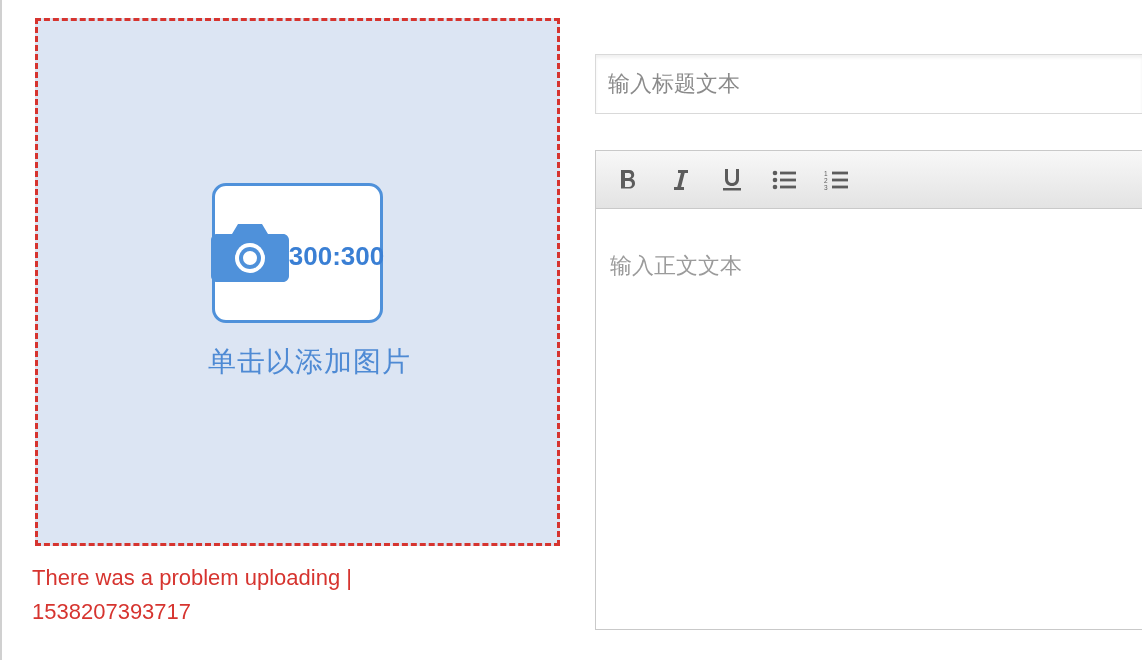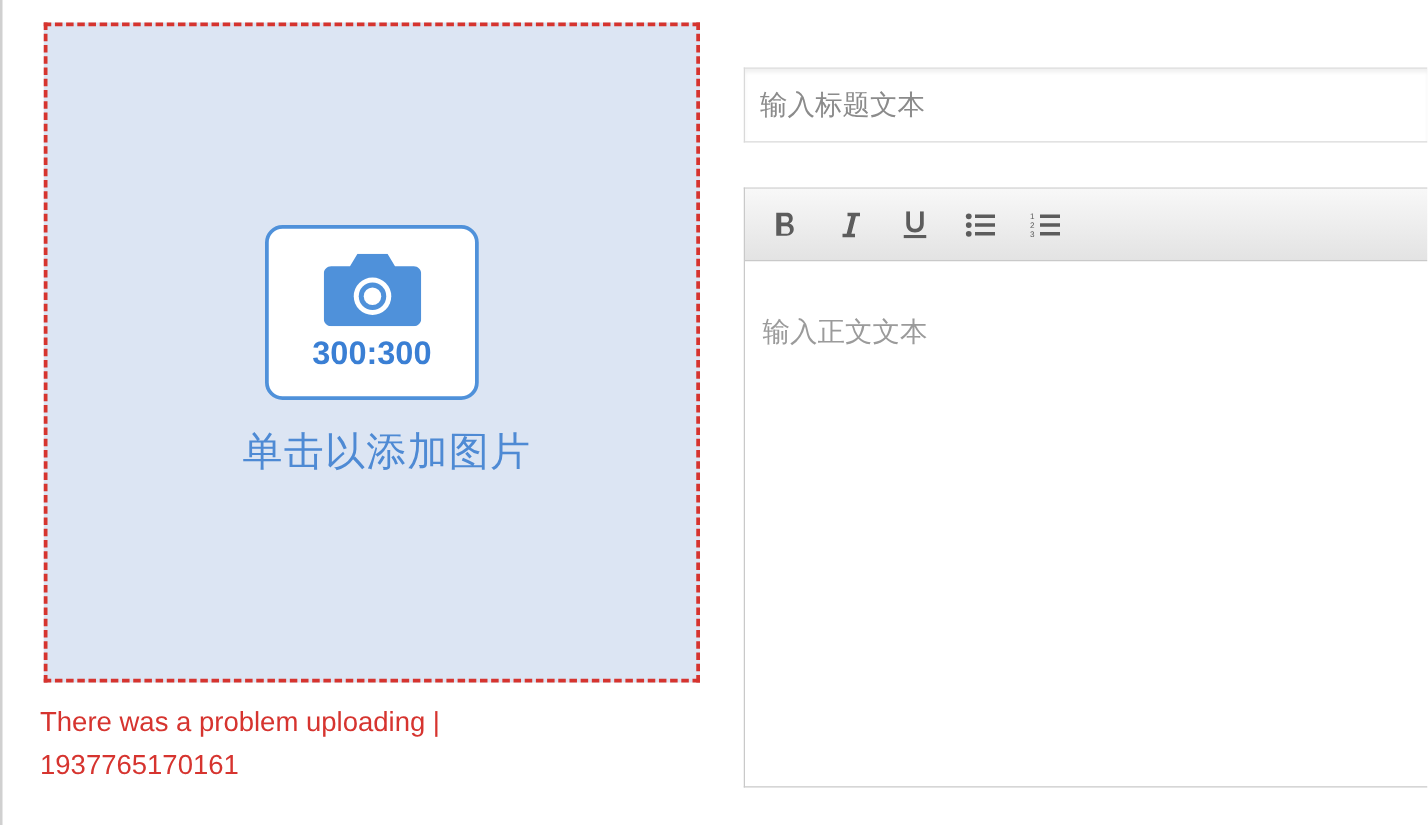--- a/index.html
+++ b/index.html
@@ -35,34 +35,34 @@
     justify-content: center;
     cursor: pointer;
   }
   .upload-card {
     width: 171px;
     height: 140px;
     background: #fff;
     border: 3px solid #4f91da;
     border-radius: 14px;
     display: flex;
-    flex-direction: column;
+    flex-direction: row;
     align-items: center;
     justify-content: center;
   }
   .upload-card svg { display: block; }
   .dims {
     font-size: 26px;
     font-weight: 700;
     color: #3a7fd4;
     margin-top: 6px;
   }
   .upload-hint {
     margin-top: 20px;
-    font-size: 32px;
+    font-size: 28px;
     color: #4e8ad4;
     letter-spacing: 1px;
     margin-left: 24px;
   }
 
   .error-msg {
     position: absolute;
     left: 32px;
     top: 561px;
     color: #d6342f;
@@ -152,21 +152,21 @@
         <circle cx="39" cy="34" r="15" fill="#fff"></circle>
         <circle cx="39" cy="34" r="11" fill="#4f91da"></circle>
         <circle cx="39" cy="34" r="7" fill="#fff"></circle>
       </svg>
     </span>
     <div class="dims">300:300</div>
   </div>
   <div class="upload-hint">单击以添加图片</div>
 </div>
 
-<div class="error-msg">There was a problem uploading | 1937765170161</div>
+<div class="error-msg">There was a problem uploading | 1538207393717</div>
 
 <div class="title-input-shadow">
   <input type="text" class="title-input" placeholder="输入标题文本" style="">
 </div>
 
 <div class="editor">
   <div class="toolbar">
     <div class="tbtn">
       <span>
         <svg width="18" height="20" viewBox="0 0 18 20">

